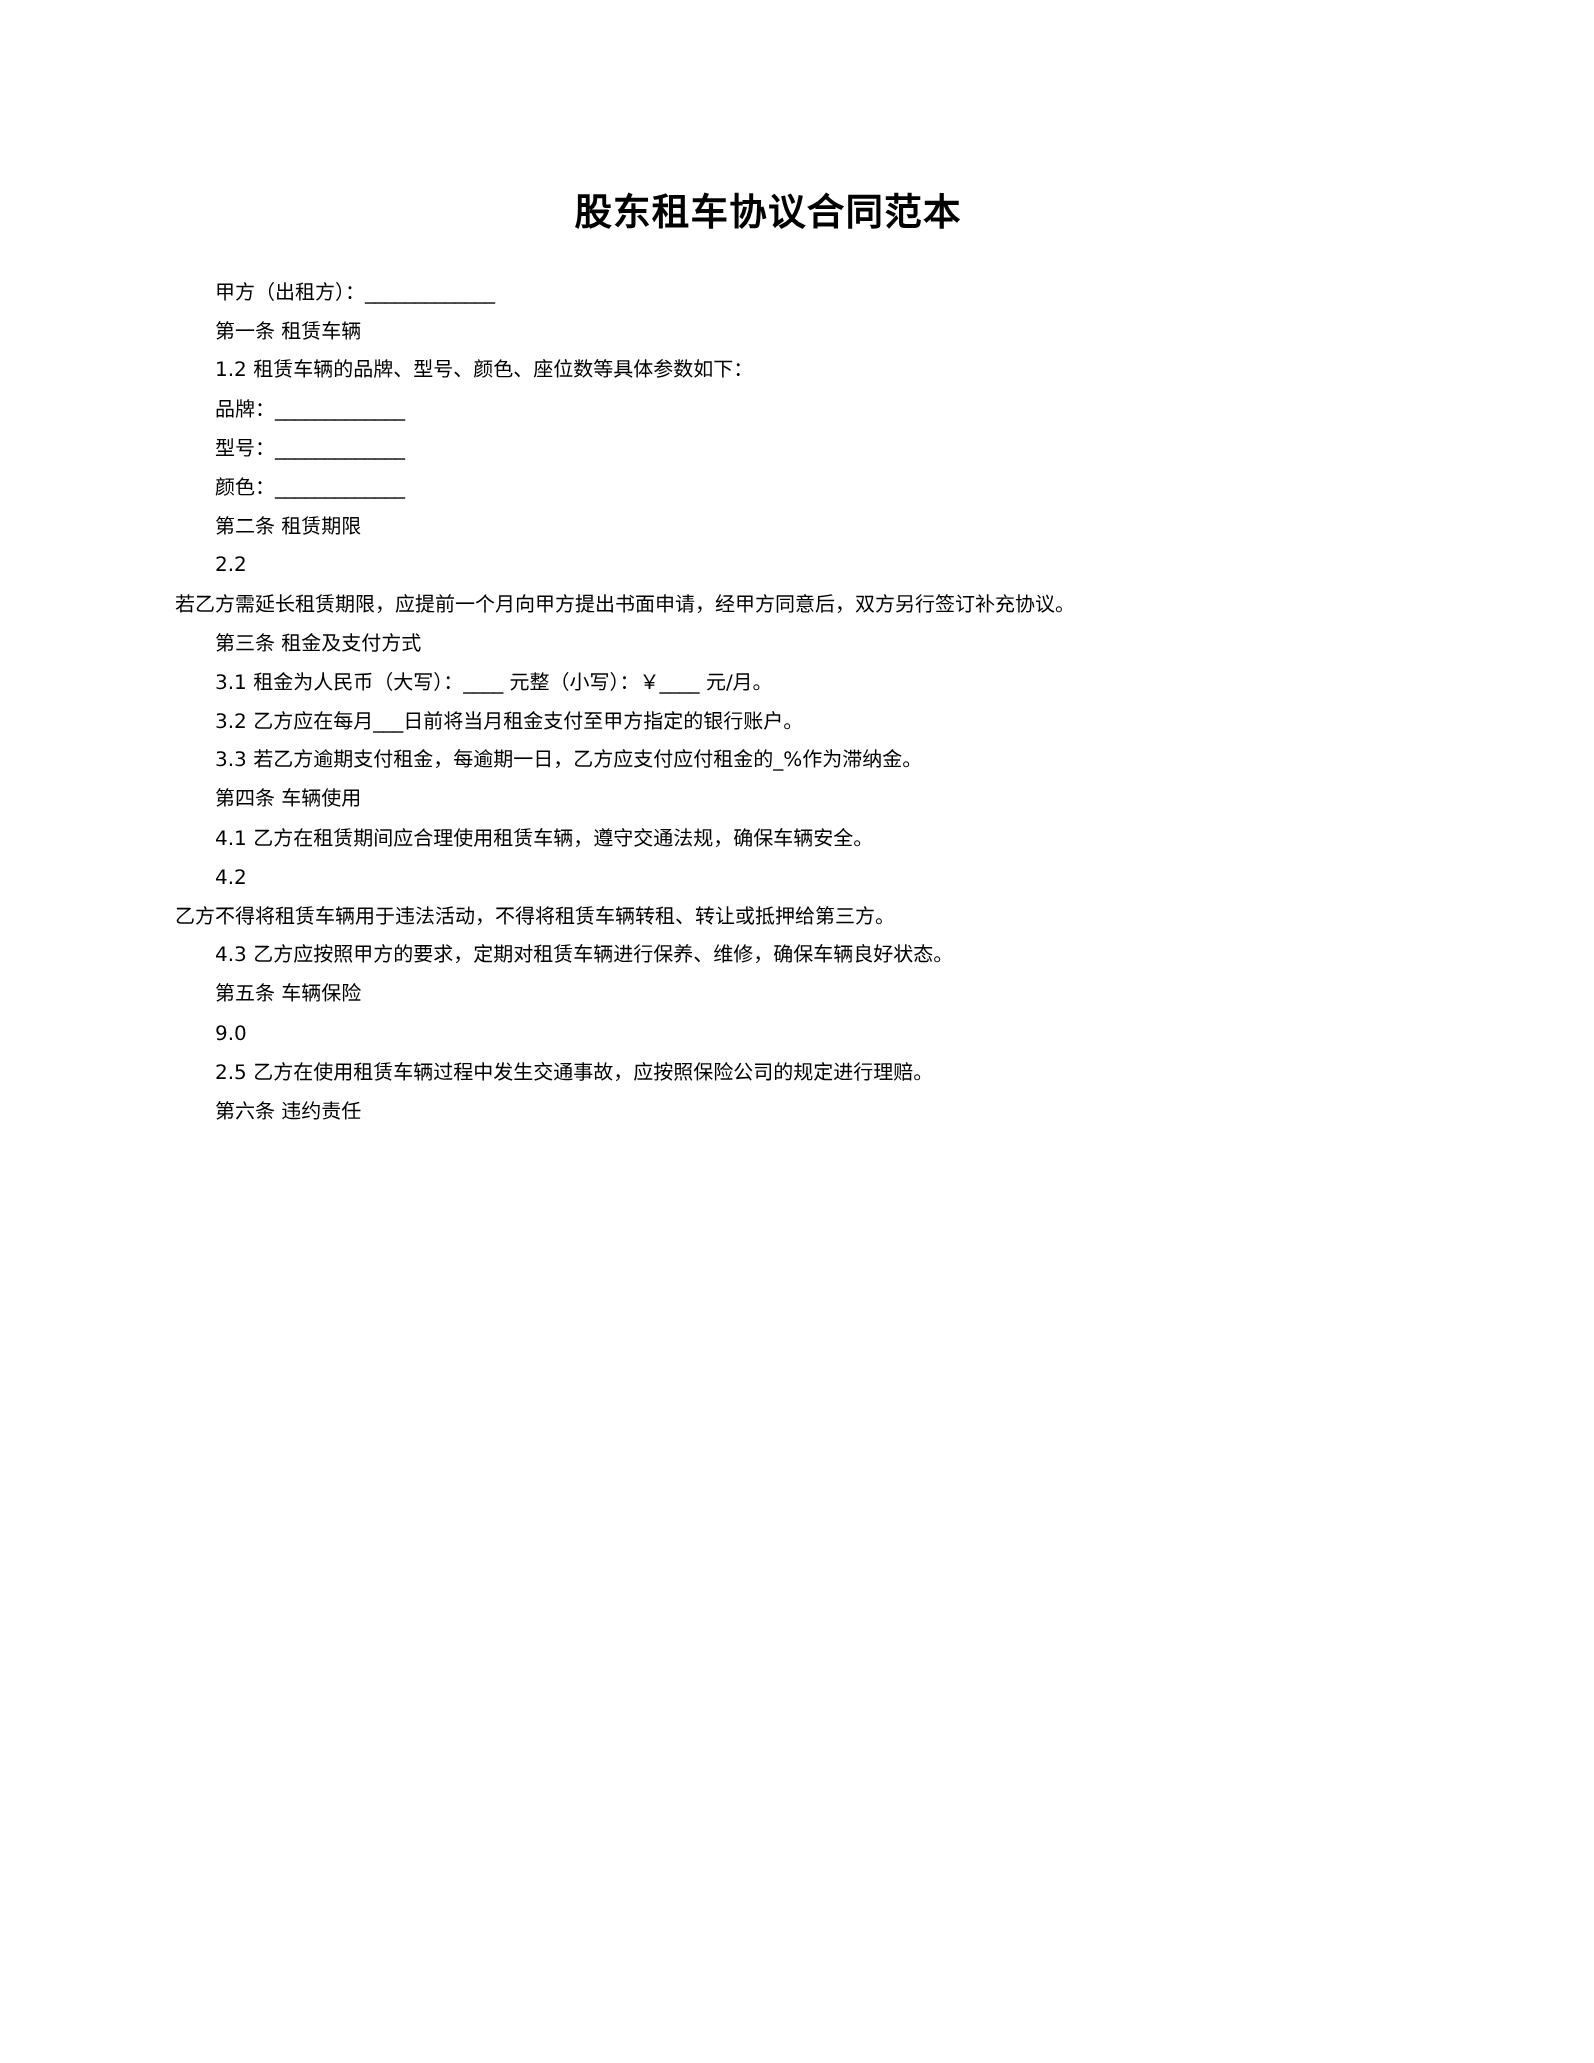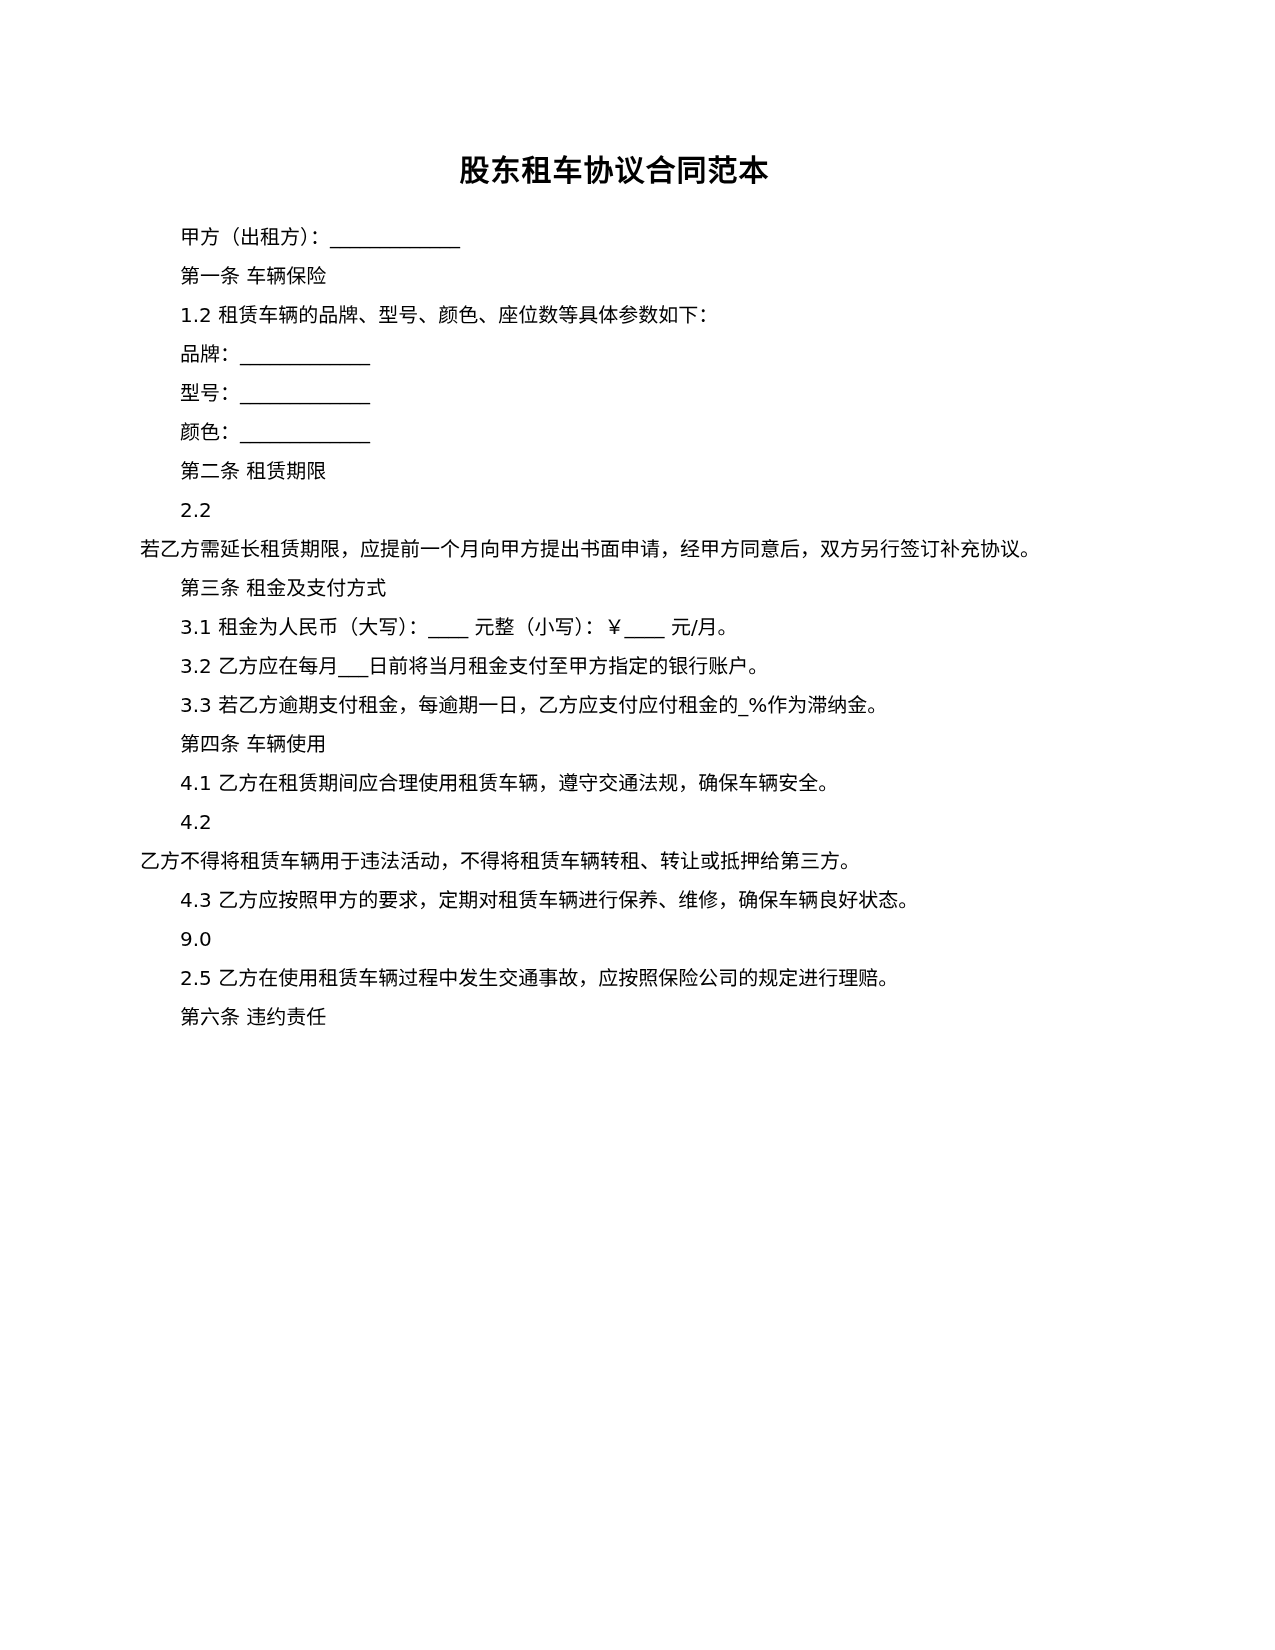--- a/index.html
+++ b/index.html
@@ -22,54 +22,55 @@
   }
   .doc-title {
     font-size: 30px;
     font-weight: bold;
     text-align: center;
     letter-spacing: 1px;
     margin: 0 0 26px 0;
     line-height: 1.4;
   }
   .para {
-    font-size: 20px;
+    font-size: 16px;
     line-height: 1.95;
     margin: 0;
     text-align: justify;
     word-break: break-all;
   }
   .indent {
     text-indent: 2em;
   }
   .noindent {
     text-indent: 0;
   }
 </style>
 </head>
 <body>
 
 <div class="page">
   <h1 class="doc-title">股东租车协议合同范本</h1>
   <div class="body-text">
     <p class="para indent">甲方（出租方）：_____________</p>
-    <p class="para indent">第一条 车辆保险</p>
+    <p class="para indent">第一条 租赁车辆</p>
     <p class="para indent">1.2 租赁车辆的品牌、型号、颜色、座位数等具体参数如下：</p>
     <p class="para indent">品牌：_____________</p>
     <p class="para indent">型号：_____________</p>
     <p class="para indent">颜色：_____________</p>
     <p class="para indent">第二条 租赁期限</p>
     <p class="para indent">2.2</p>
     <p class="para noindent">若乙方需延长租赁期限，应提前一个月向甲方提出书面申请，经甲方同意后，双方另行签订补充协议。</p>
     <p class="para indent">第三条 租金及支付方式</p>
     <p class="para indent">3.1 租金为人民币（大写）：____ 元整（小写）：￥____ 元/月。</p>
     <p class="para indent">3.2 乙方应在每月___日前将当月租金支付至甲方指定的银行账户。</p>
     <p class="para indent">3.3 若乙方逾期支付租金，每逾期一日，乙方应支付应付租金的_%作为滞纳金。</p>
     <p class="para indent">第四条 车辆使用</p>
     <p class="para indent">4.1 乙方在租赁期间应合理使用租赁车辆，遵守交通法规，确保车辆安全。</p>
     <p class="para indent">4.2</p>
     <p class="para noindent">乙方不得将租赁车辆用于违法活动，不得将租赁车辆转租、转让或抵押给第三方。</p>
     <p class="para indent">4.3 乙方应按照甲方的要求，定期对租赁车辆进行保养、维修，确保车辆良好状态。</p>
+    <p class="para indent">第五条 车辆保险</p>
     <p class="para indent">9.0</p>
     <p class="para indent">2.5 乙方在使用租赁车辆过程中发生交通事故，应按照保险公司的规定进行理赔。</p>
     <p class="para indent">第六条 违约责任</p>
   </div>
 </div>
 
 </body></html>

